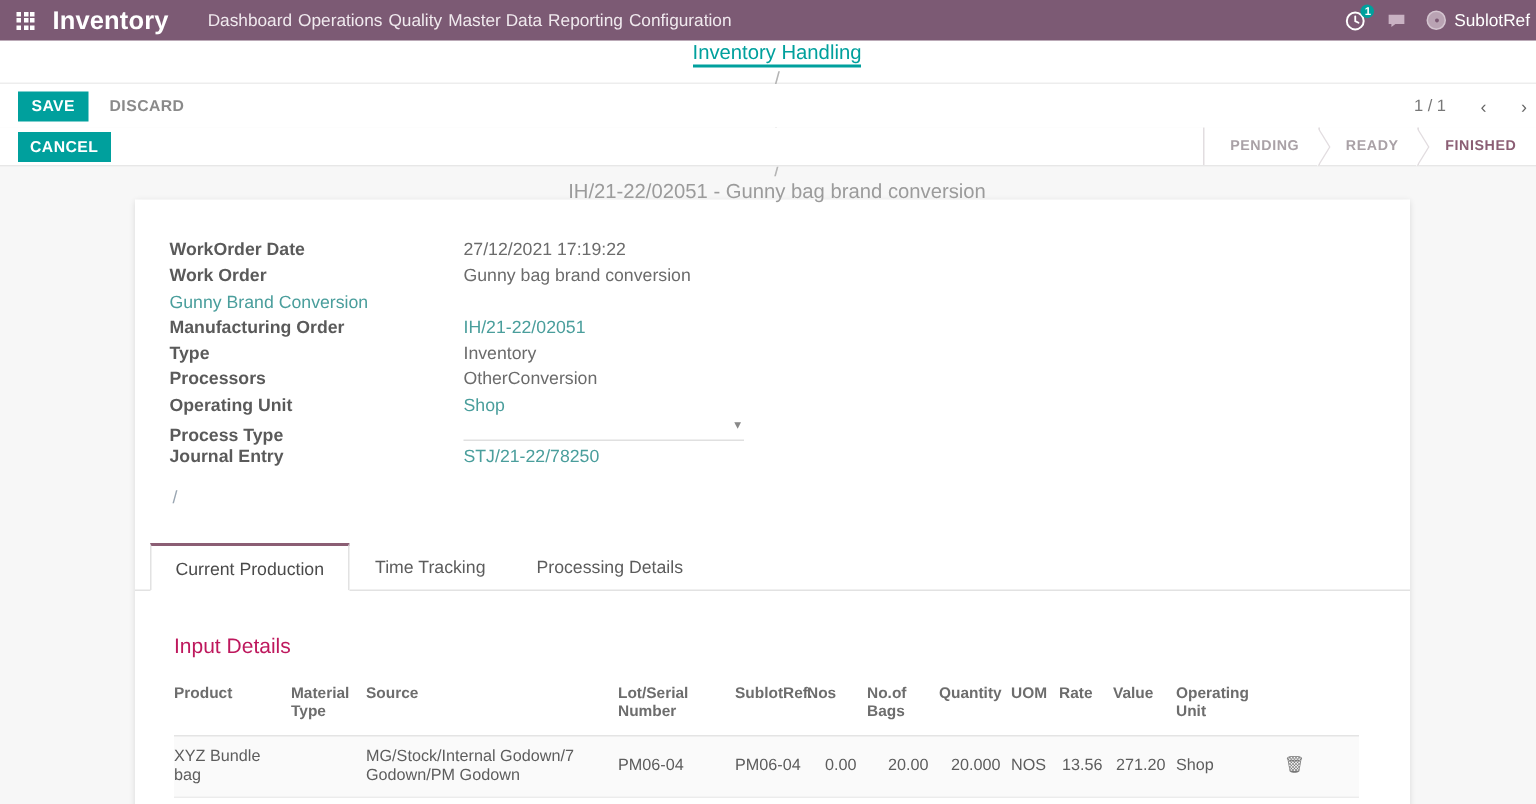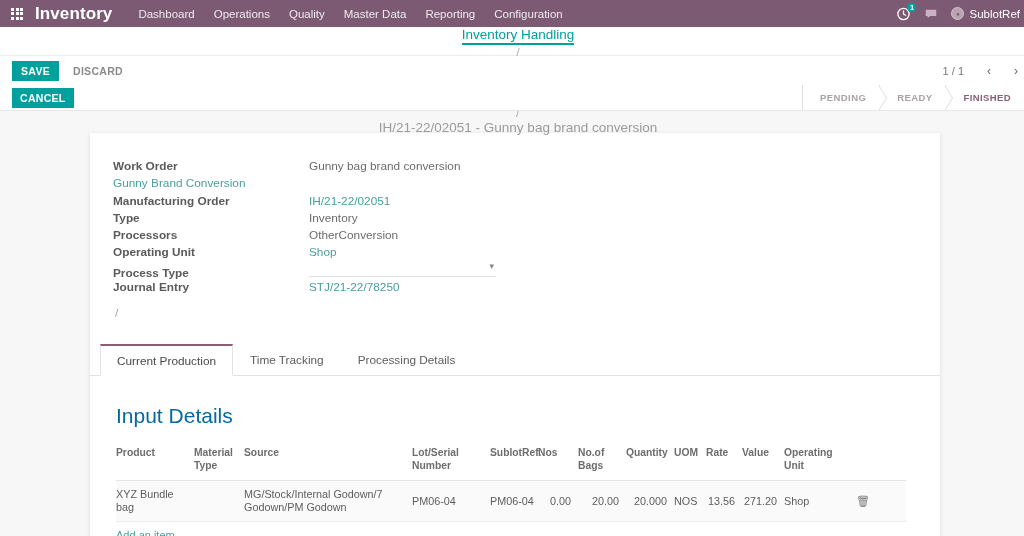--- a/index.html
+++ b/index.html
@@ -30,21 +30,21 @@
   }
   .apps-grid i { background: #ffffff; display: block; width: 3px; height: 3px; }
   .brand {
     font-size: 17px;
     font-weight: bold;
     letter-spacing: .1px;
     margin-right: 26px;
     cursor: pointer;
     white-space: nowrap;
   }
-  .nav-menu { display: flex; align-items: center; gap: 19px; }
+  .nav-menu { display: flex; align-items: center; gap: 4px; }
   .nav-menu .nav-item {
     font-size: 11.5px;
     color: #f0e9ee;
     cursor: pointer;
     white-space: nowrap;
   }
   .nav-right {
     position: absolute;
     right: 4px; top: 0; bottom: 0;
     display: flex; align-items: center; gap: 13px;
@@ -239,22 +239,22 @@
     background: #ffffff;
     border: 1px solid #e2e2e2;
     border-bottom-color: #ffffff;
     border-top: 2px solid #8b5e74;
     color: #4a4a4a;
   }
 
   
   .tab-body { padding: 28px 0 0 26px; }
   .section-title {
-    font-size: 21px;
-    color: #0369a1;
+    font-size: 14px;
+    color: #be185d;
     margin-bottom: 17px;
   }
   table.grid {
     width: 790px;
     border-collapse: collapse;
     table-layout: fixed;
   }
   table.grid thead th {
     font-size: 10.3px;
     font-weight: bold;
@@ -355,20 +355,24 @@
     <div class="status-step">PENDING</div>
     <div class="status-step">READY</div>
     <div class="status-step active">FINISHED</div>
   </div>
 </div>
 
 <div class="sheet-area">
   <div class="sheet">
 
     <div class="form-grid">
+      <div class="form-row">
+        <span class="form-label">WorkOrder Date</span>
+        <span class="form-value">27/12/2021 17:19:22</span>
+      </div>
       <div class="form-row">
         <span class="form-label">Work Order</span>
         <span class="form-value">Gunny bag brand conversion</span>
       </div>
       <div class="form-row">
         <span class="form-value link">Gunny Brand Conversion</span>
       </div>
       <div class="form-row">
         <span class="form-label">Manufacturing Order</span>
         <span class="form-value link">IH/21-22/02051</span>

